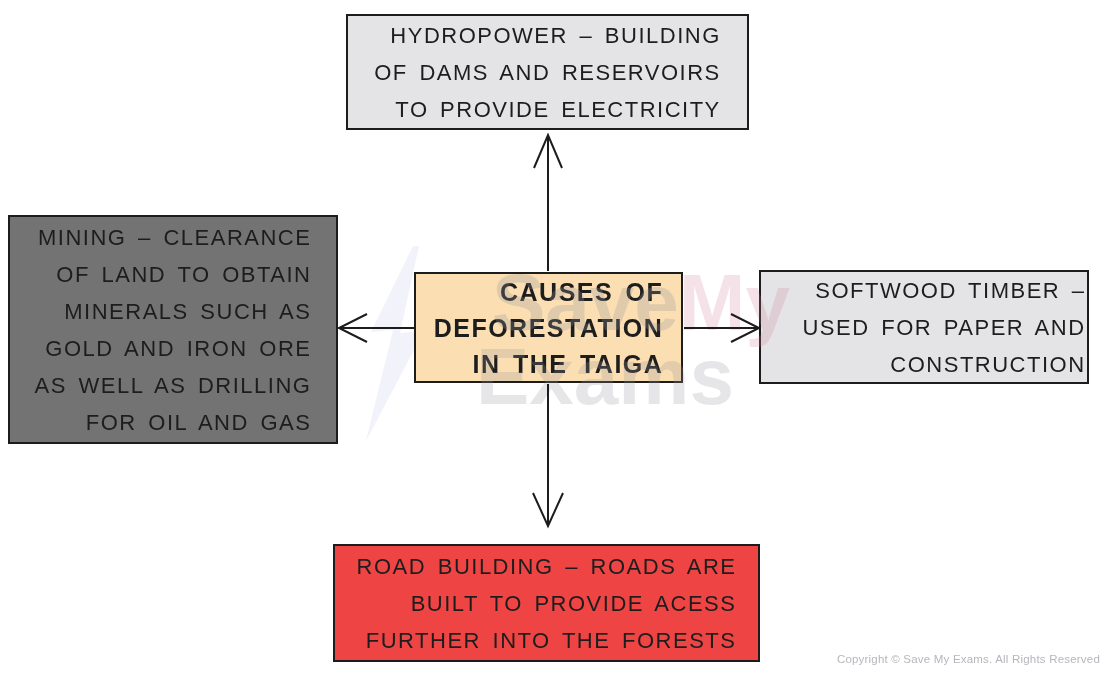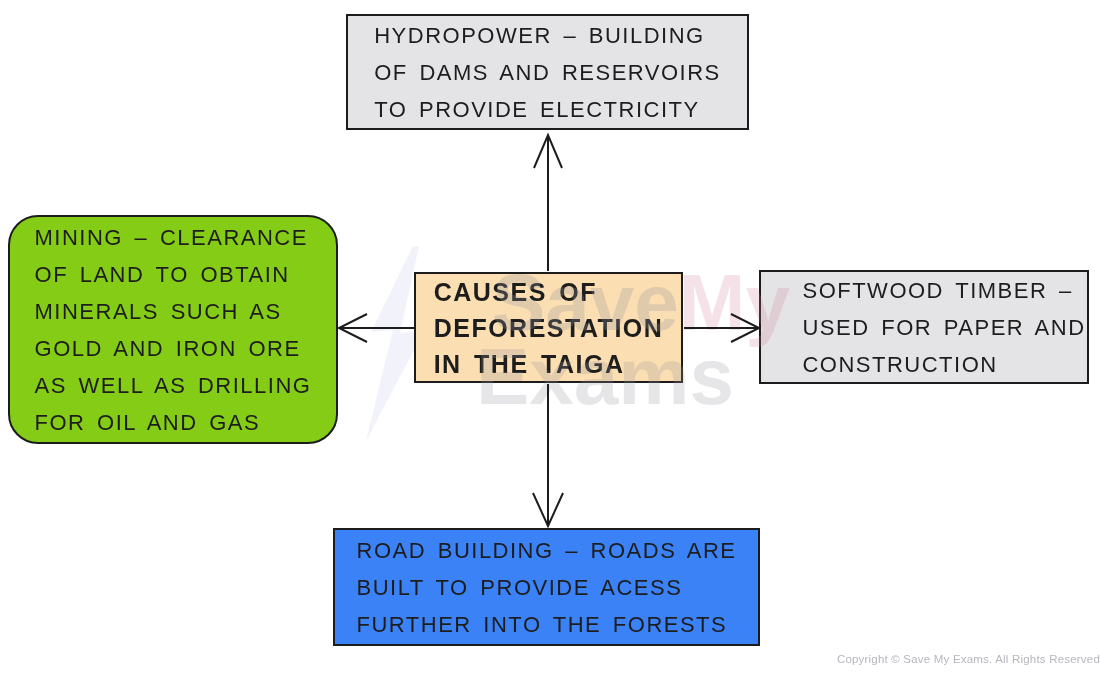--- a/index.html
+++ b/index.html
@@ -16,21 +16,21 @@
     font-family: "Liberation Sans", sans-serif;
   }
   
   .node {
     position: absolute;
     border: 2px solid #1c1c1c;
     box-sizing: border-box;
     display: flex;
     align-items: center;
     justify-content: center;
-    text-align: left;
+    text-align: right;
     white-space: pre-line;
     color: #1d1d1d;
     z-index: 2;
     font-size: 22px;
     line-height: 37px;
     letter-spacing: 1.5px;
     word-spacing: 4px;
   }
   #node-top    { left: 346px; top: 14px;  width: 403px; height: 116px; }
   #node-left   { left: 8px;   top: 215px; width: 330px; height: 229px; }
@@ -88,36 +88,36 @@
 <div id="canvas">
 
   <svg id="bolt-layer" class="layer" viewBox="0 0 1100 680">
     <polygon points="413,246 371,332 393,330 366,441 424,331 400,333 419,246" style="fill: rgb(242, 243, 250);"></polygon>
   </svg>
 
   <div class="node" id="node-top" style="background-color: rgb(228, 228, 230);">HYDROPOWER – BUILDING
 OF DAMS AND RESERVOIRS
 TO PROVIDE ELECTRICITY</div>
 
-  <div class="node" id="node-left" style="background-color: #84cc16; border-radius: 30px;">MINING – CLEARANCE
+  <div class="node" id="node-left" style="background-color: #737373;">MINING – CLEARANCE
 OF LAND TO OBTAIN
 MINERALS SUCH AS
 GOLD AND IRON ORE
 AS WELL AS DRILLING
 FOR OIL AND GAS</div>
 
   <div class="node" id="node-center" style="background-color: rgb(251, 223, 178);">CAUSES OF
 DEFORESTATION
 IN THE TAIGA</div>
 
   <div class="node" id="node-right" style="background-color: rgb(228, 228, 230);">SOFTWOOD TIMBER –
 USED FOR PAPER AND
 CONSTRUCTION</div>
 
-  <div class="node" id="node-bottom" style="background-color: #3b82f6;">ROAD BUILDING – ROADS ARE
+  <div class="node" id="node-bottom" style="background-color: #ef4444; margin-top: 16px;">ROAD BUILDING – ROADS ARE
 BUILT TO PROVIDE ACESS
 FURTHER INTO THE FORESTS</div>
 
   <div id="watermark-text">
     <span class="wm-save">Save</span><span class="wm-my">My</span>
     <span class="wm-line2 wm-exams">Exams</span>
   </div>
 
   <svg id="arrow-layer" class="layer" viewBox="0 0 1100 680">
     <g>

